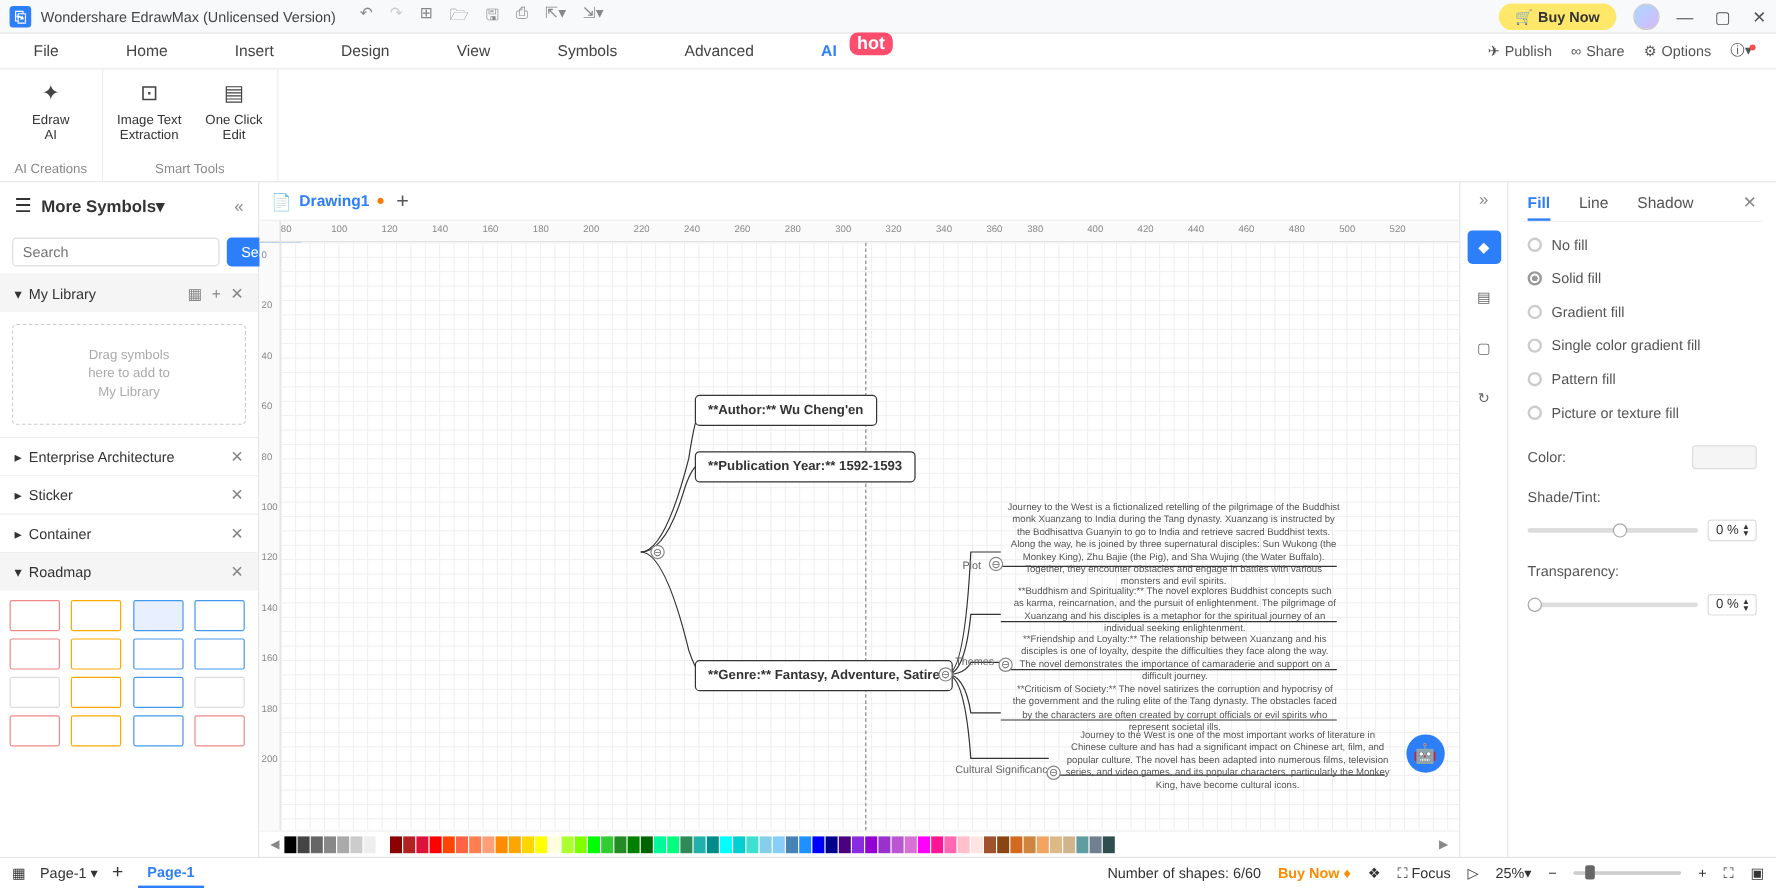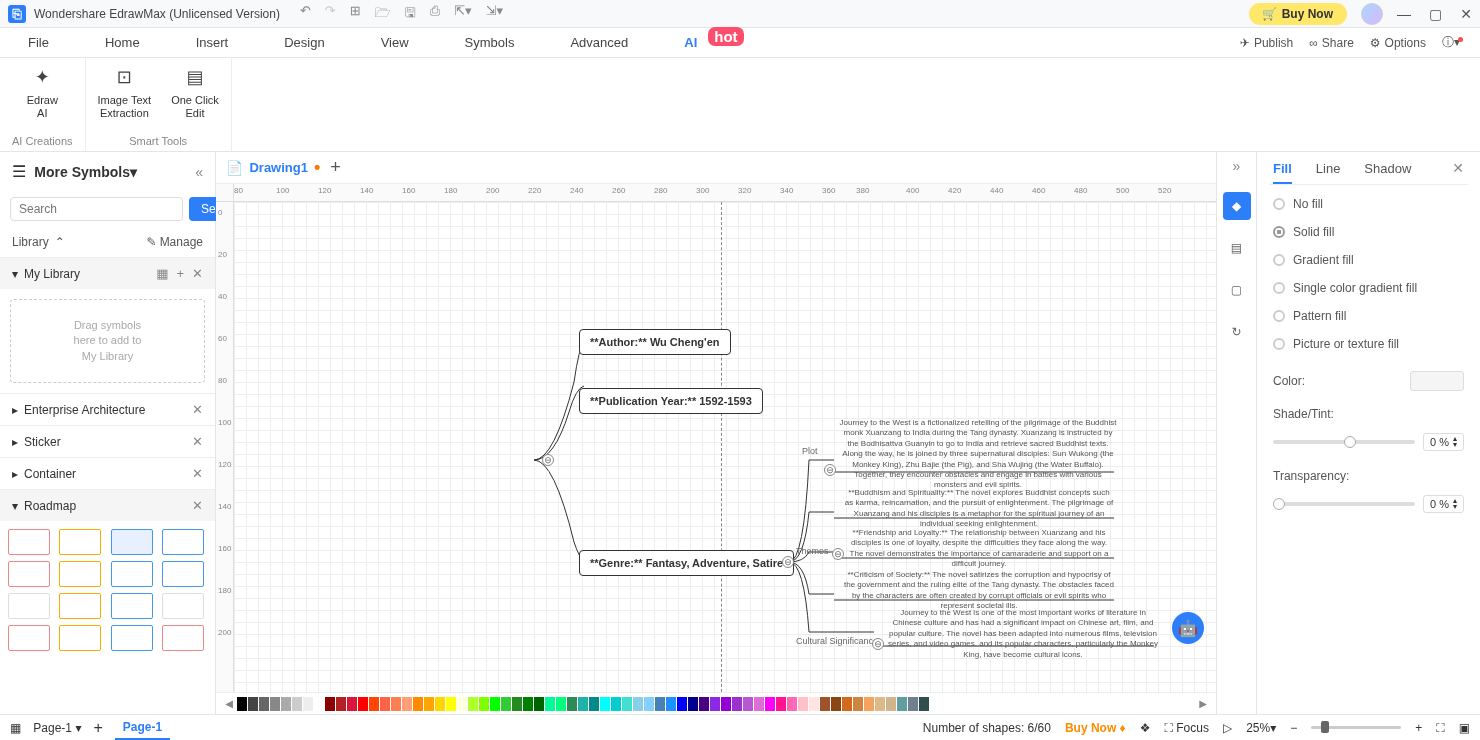--- a/index.html
+++ b/index.html
@@ -208,28 +208,20 @@
 
   <div class="sidebar">
     <div class="sidebar-header">
       <span class="hamburger">☰</span>
       <span class="title-text"><span>More Symbols</span>▾</span>
       <span class="toggle">«</span>
     </div>
     <div class="search-row">
       <input placeholder="Search" style="">
       <button>Search</button>
-    </div>
-    <div class="lib-row">
-      <span>Library</span>
-        <span>⌃</span>
-      <span class="manage">
-          <span>✎</span>
-          <span>Manage</span>
-        </span>
     </div>
     <div class="section">
       <div class="section-header">
         <span>▾</span>
         <span>My Library</span>
         <span class="actions">
             <span>▦</span>
             <span>+</span>
             <span>✕</span>
           </span>
@@ -359,25 +351,25 @@
           <path d="M 555 360 Q 570 360 575 430 L 640 430" stroke="#333" fill="none" stroke-width="1"></path>
           <line x1="600" y1="270" x2="880" y2="270" stroke="#333" stroke-width="1"></line>
           <line x1="600" y1="316" x2="880" y2="316" stroke="#333" stroke-width="1"></line>
           <line x1="600" y1="356" x2="880" y2="356" stroke="#333" stroke-width="1"></line>
           <line x1="600" y1="398" x2="880" y2="398" stroke="#333" stroke-width="1"></line>
           <line x1="640" y1="444" x2="920" y2="444" stroke="#333" stroke-width="1"></line>
         </svg>
 
         <div class="circle-btn" style="left:308px;top:252px">⊖</div>
         <div class="node-box" style="left:345px;top:127px">**Author:** Wu Cheng'en</div>
-        <div class="node-box" style="left:345px;top:186px">**Publication Year:** 1592-1593</div>
+        <div class="node-box" style="left:345px;top:174px">**Publication Year:** 1592-1593</div>
         <div class="node-box" style="left:345px;top:348px">**Genre:** Fantasy, Adventure, Satire</div>
         <div class="circle-btn" style="left:548px;top:354px">⊖</div>
 
-        <div class="node-label" style="left:568px;top:244px">Plot</div>
+        <div class="node-label" style="left:568px;top:264px">Plot</div>
         <div class="circle-btn" style="left:590px;top:262px">⊖</div>
         <div class="node-text" style="left:604px;top:216px;width:280px">Journey to the West is a fictionalized retelling of the pilgrimage of the Buddhist monk Xuanzang to India during the Tang dynasty. Xuanzang is instructed by the Bodhisattva Guanyin to go to India and retrieve sacred Buddhist texts. Along the way, he is joined by three supernatural disciples: Sun Wukong (the Monkey King), Zhu Bajie (the Pig), and Sha Wujing (the Water Buffalo). Together, they encounter obstacles and engage in battles with various monsters and evil spirits.</div>
 
         <div class="node-label" style="left:562px;top:344px">Themes</div>
         <div class="circle-btn" style="left:598px;top:346px">⊖</div>
         <div class="node-text" style="left:610px;top:286px;width:270px">**Buddhism and Spirituality:** The novel explores Buddhist concepts such as karma, reincarnation, and the pursuit of enlightenment. The pilgrimage of Xuanzang and his disciples is a metaphor for the spiritual journey of an individual seeking enlightenment.</div>
         <div class="node-text" style="left:610px;top:326px;width:270px">**Friendship and Loyalty:** The relationship between Xuanzang and his disciples is one of loyalty, despite the difficulties they face along the way. The novel demonstrates the importance of camaraderie and support on a difficult journey.</div>
         <div class="node-text" style="left:610px;top:368px;width:270px">**Criticism of Society:** The novel satirizes the corruption and hypocrisy of the government and the ruling elite of the Tang dynasty. The obstacles faced by the characters are often created by corrupt officials or evil spirits who represent societal ills.</div>
 
         <div class="node-label" style="left:562px;top:434px">Cultural Significance</div>

